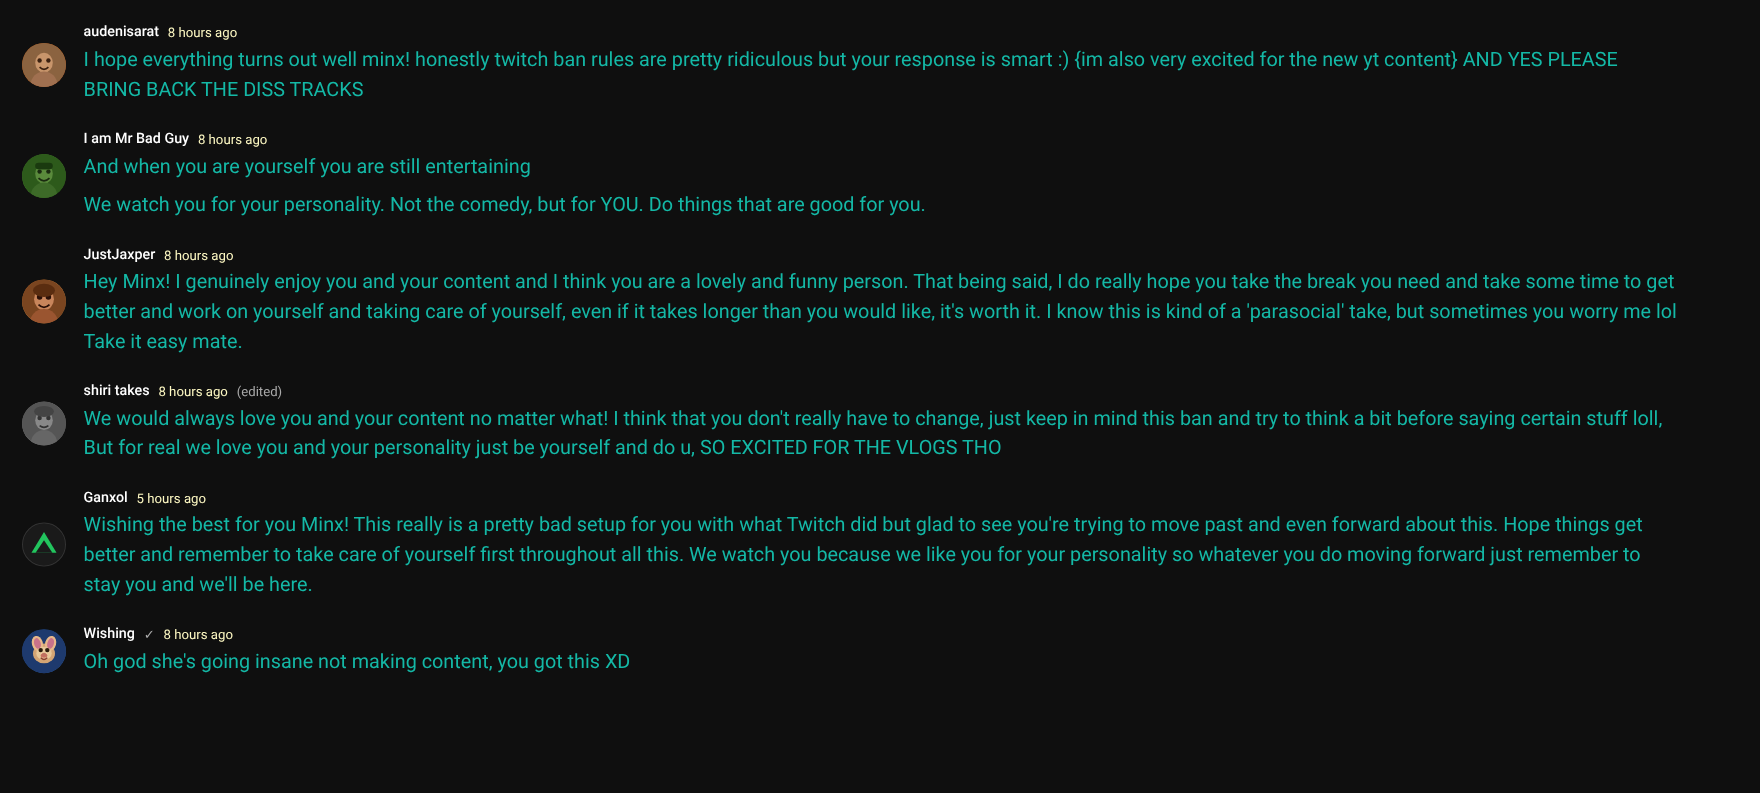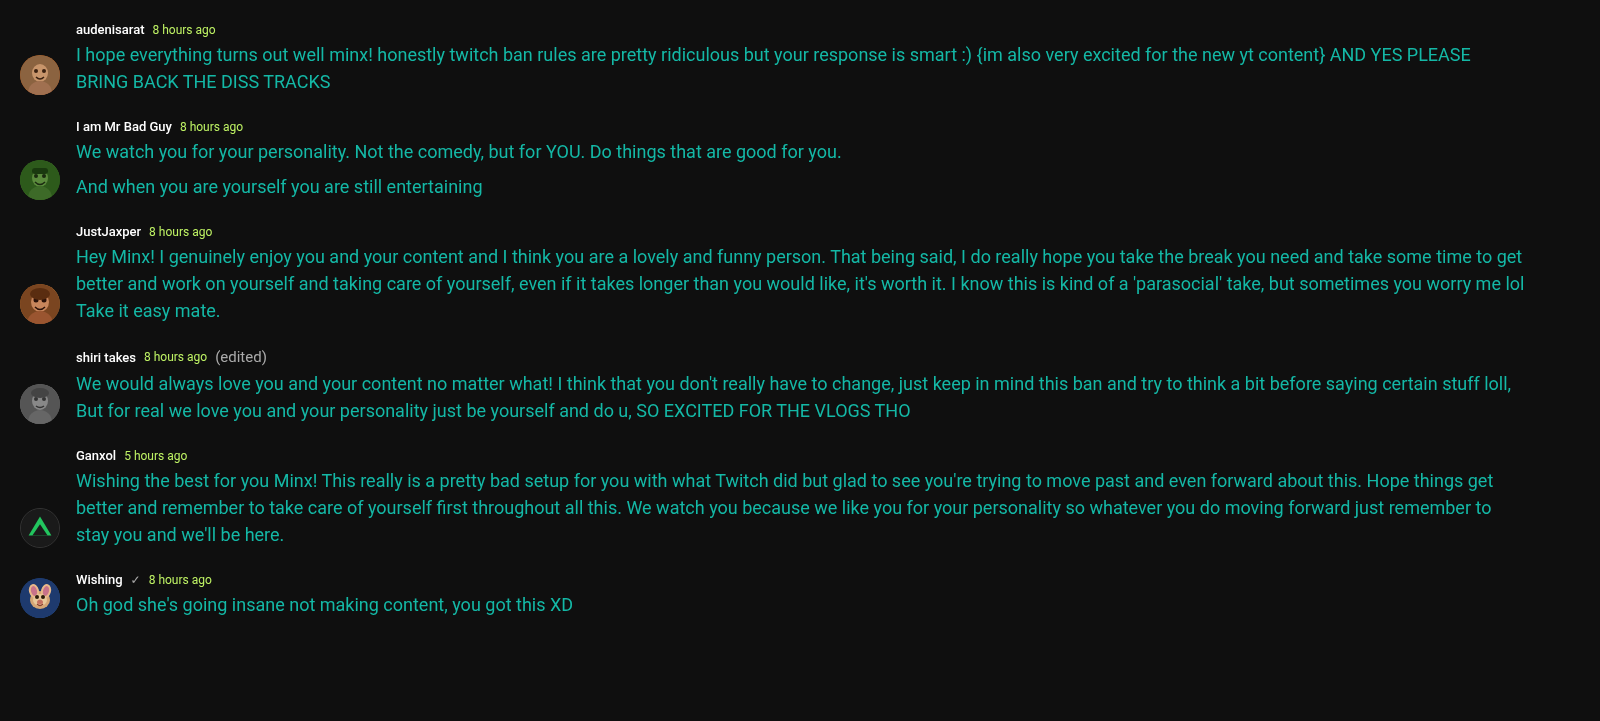--- a/index.html
+++ b/index.html
@@ -13,21 +13,21 @@
       overflow-x: hidden;
     }
 
     .comments-container {
       padding: 10px 20px;
       max-width: 1600px;
     }
 
     .comment-item {
       display: flex;
-      align-items: flex-end;
+      align-items: center;
       padding: 12px 0;
       position: relative;
     }
 
     .avatar {
       width: 40px;
       height: 40px;
       border-radius: 50%;
       flex-shrink: 0;
       margin-right: 16px;
@@ -71,25 +71,25 @@
     }
 
     .username {
       font-size: 13px;
       font-weight: 500;
       color: #ffffff;
     }
 
     .timestamp {
       font-size: 12px;
-      color: #bef264;
+      color: #fef9c3;
     }
 
     .edited-label {
-      font-size: 15px;
+      font-size: 12px;
       color: #aaaaaa;
     }
 
     .checkmark {
       color: #aaaaaa;
       font-size: 12px;
     }
 
     .comment-text {
       font-size: 18px;
@@ -150,22 +150,22 @@
         <path d="M15 22 Q20 27 25 22" stroke="#1a2a10" stroke-width="1.5" fill="none"></path>
         <rect x="12" y="8" width="16" height="6" rx="3" fill="#1a3a0f"></rect>
       </svg>
     </div>
     <div class="comment-content">
       <div class="comment-header">
         <span class="username">I am Mr Bad Guy</span>
         <span class="timestamp">8 hours ago</span>
       </div>
       <div class="comment-text">
+        <p>And when you are yourself you are still entertaining</p>
         <p>We watch you for your personality. Not the comedy, but for YOU. Do things that are good for you.</p>
-        <p>And when you are yourself you are still entertaining</p>
       </div>
     </div>
   </div>
 
   <div class="comment-item">
     <div class="avatar avatar-justjaxper">
       <svg viewBox="0 0 40 40" xmlns="http://www.w3.org/2000/svg">
         <circle cx="20" cy="20" r="20" fill="#7a4520"></circle>
         <ellipse cx="20" cy="18" rx="9" ry="10" fill="#c8855b"></ellipse>
         <circle cx="20" cy="40" r="13" fill="#9a5530"></circle>

